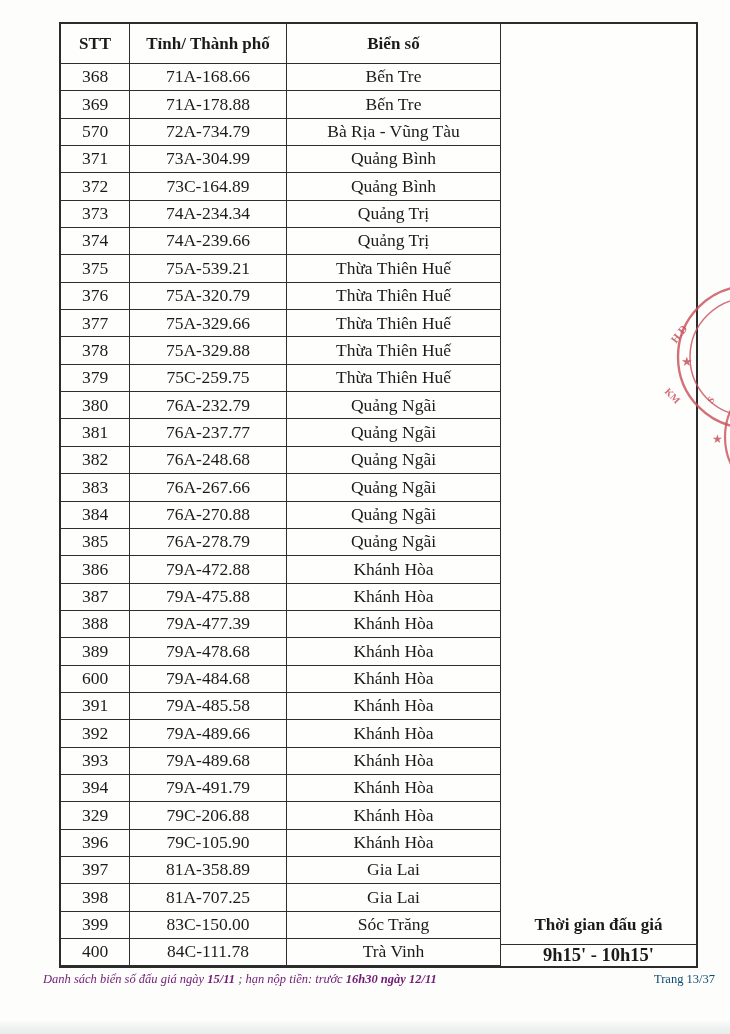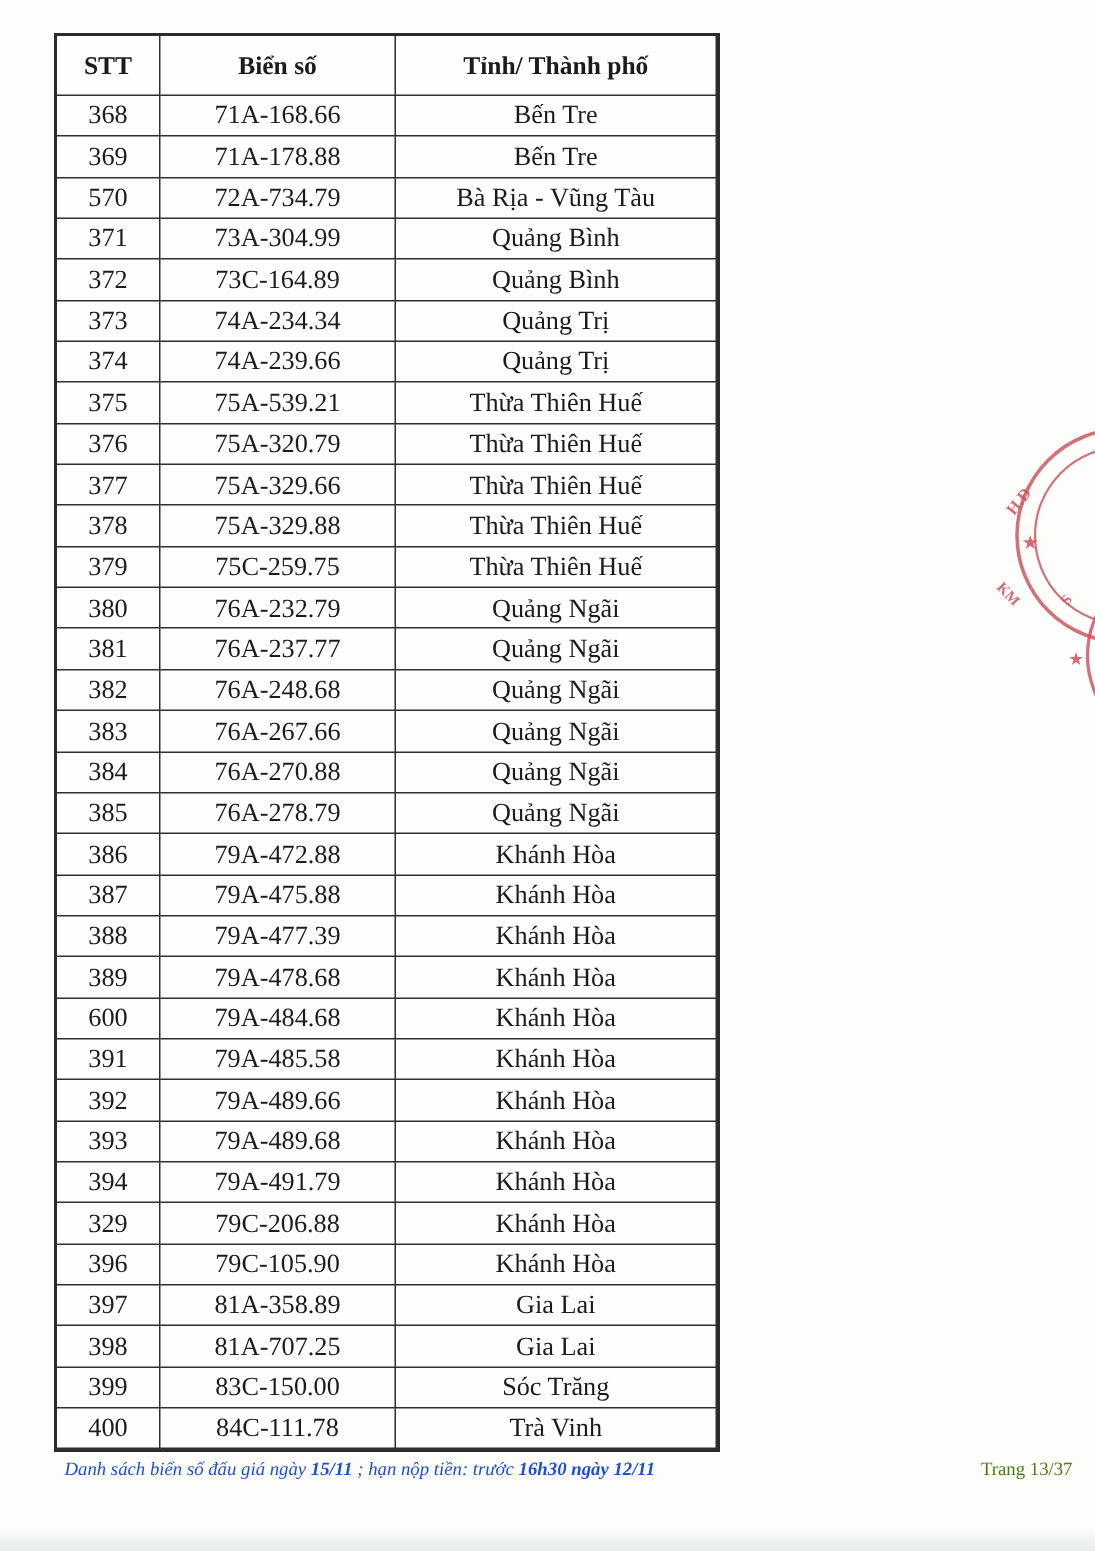--- a/index.html
+++ b/index.html
@@ -11,21 +11,21 @@
   .page{
     position:relative;width:730px;height:1034px;overflow:hidden;
     background:#fdfdfc;color:#1b1b1b;
   }
   .page-edge{
     position:absolute;left:0;right:0;bottom:0;height:14px;
     background:linear-gradient(to bottom,#fdfdfc 0%,#eaf0ed 70%,#e7edeb 100%);
   }
   
   .tbl{
-    position:absolute;left:36px;top:22px;
+    position:absolute;left:59px;top:22px;
     display:flex;
     border:2px solid #2c2c2c;
     background:#fefefd;
     align-items:flex-end;
   }
   .left-grid{
     display:grid;
     grid-template-columns:69px 157px 214px;
     grid-template-rows:40px repeat(33,27.35px);
   }
@@ -53,39 +53,39 @@
   .time-body{
     flex:1;display:flex;align-items:center;justify-content:center;
     font-weight:bold;font-size:18.5px;
   }
   
   .footer{
     position:absolute;left:43px;right:15px;top:972px;
     display:flex;justify-content:space-between;align-items:baseline;
     font-size:12.5px;
   }
-  .note{font-style:italic;color:#1d4ed8;}
+  .note{font-style:italic;color:#701a75;}
   .note b{font-weight:bold;}
-  .page-num{font-style:normal;color:#4d7c0f;font-size:12.5px;}
+  .page-num{font-style:normal;color:#0c4a6e;font-size:12.5px;}
   
   .stamp-overlay{
     position:absolute;left:0;top:0;width:730px;height:1034px;
     pointer-events:none;
   }
 </style>
 </head>
 <body>
 
 <div class="page">
 
   <div class="tbl">
     <div class="left-grid">
       <div class="cell head">STT</div>
+      <div class="cell head">Tỉnh/ Thành phố</div>
       <div class="cell head">Biển số</div>
-      <div class="cell head">Tỉnh/ Thành phố</div>
 
   <div class="row">
     <div class="cell c-stt">368</div>
     <div class="cell c-plate">71A-168.66</div>
     <div class="cell c-prov">Bến Tre</div>
   </div>
 
   <div class="row">
     <div class="cell c-stt">369</div>
     <div class="cell c-plate">71A-178.88</div>
@@ -271,20 +271,24 @@
     <div class="cell c-plate">83C-150.00</div>
     <div class="cell c-prov">Sóc Trăng</div>
   </div>
 
   <div class="row">
     <div class="cell c-stt">400</div>
     <div class="cell c-plate">84C-111.78</div>
     <div class="cell c-prov">Trà Vinh</div>
   </div>
 </div>
+    <div class="time-col">
+      <div class="time-head">Thời gian đấu giá</div>
+      <div class="time-body">9h15' - 10h15'</div>
+    </div>
   </div>
 
   <div class="footer">
     <div class="note"><span>Danh sách biển số đấu giá ngày </span><b>15/11</b><span> ; hạn nộp tiền: trước </span><b>16h30 ngày 12/11</b></div>
     <div class="page-num">Trang 13/37</div>
   </div>
 
   <svg class="stamp-overlay" viewBox="0 0 730 1034" xmlns="http://www.w3.org/2000/svg">
 
     <g stroke="#c9535c" fill="none" opacity="0.82">

